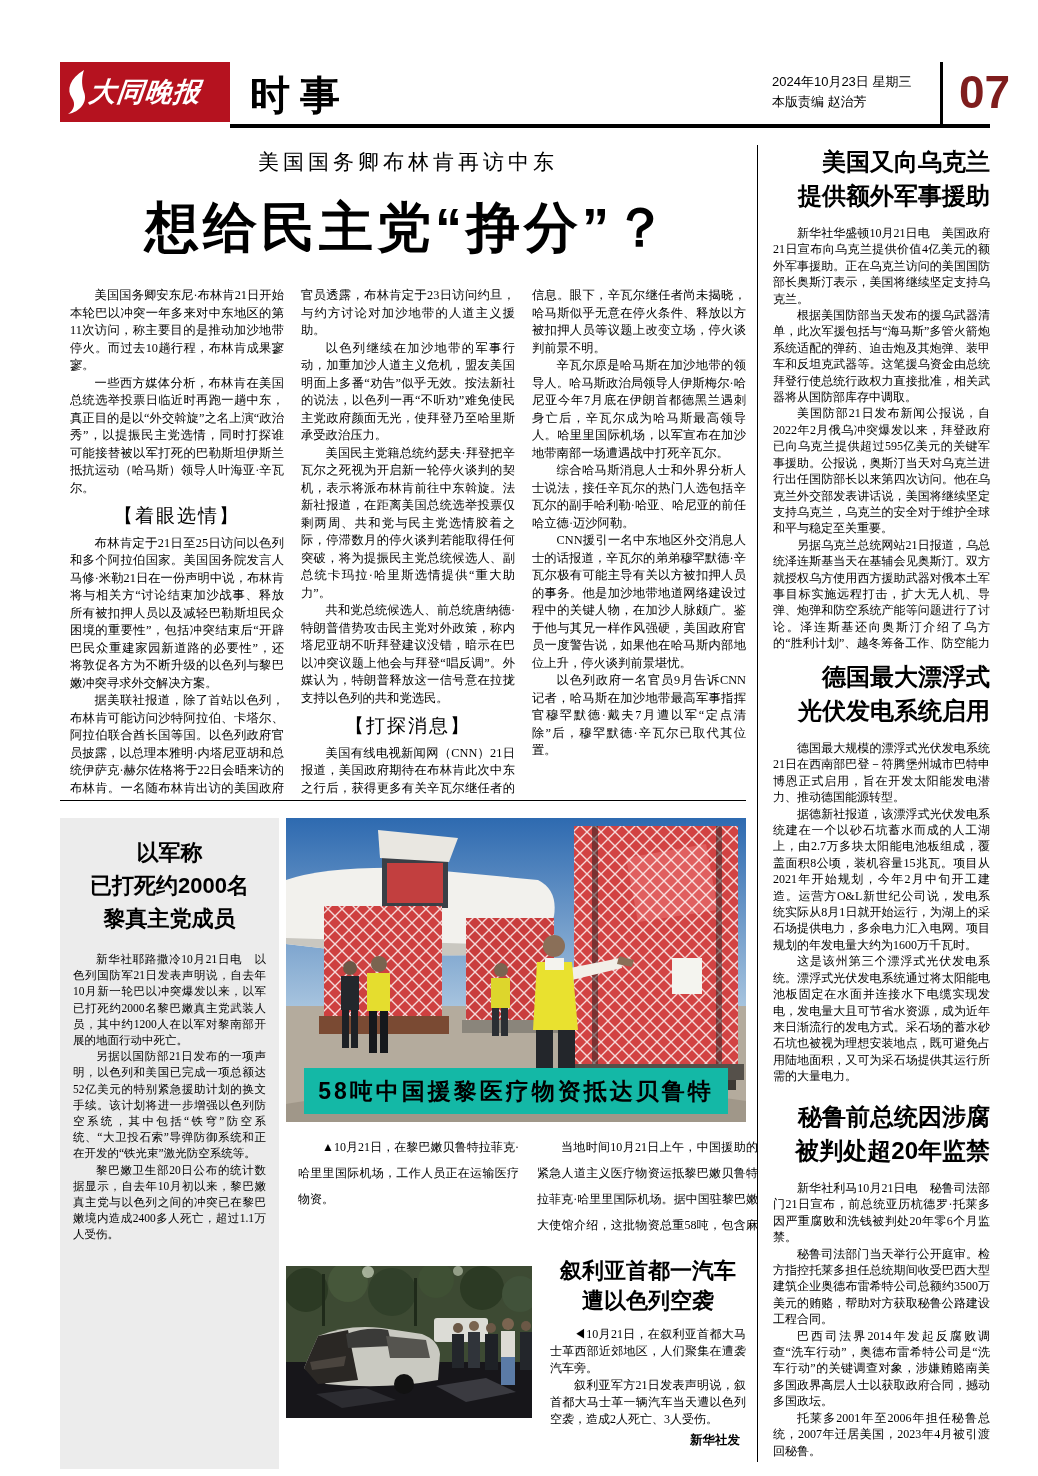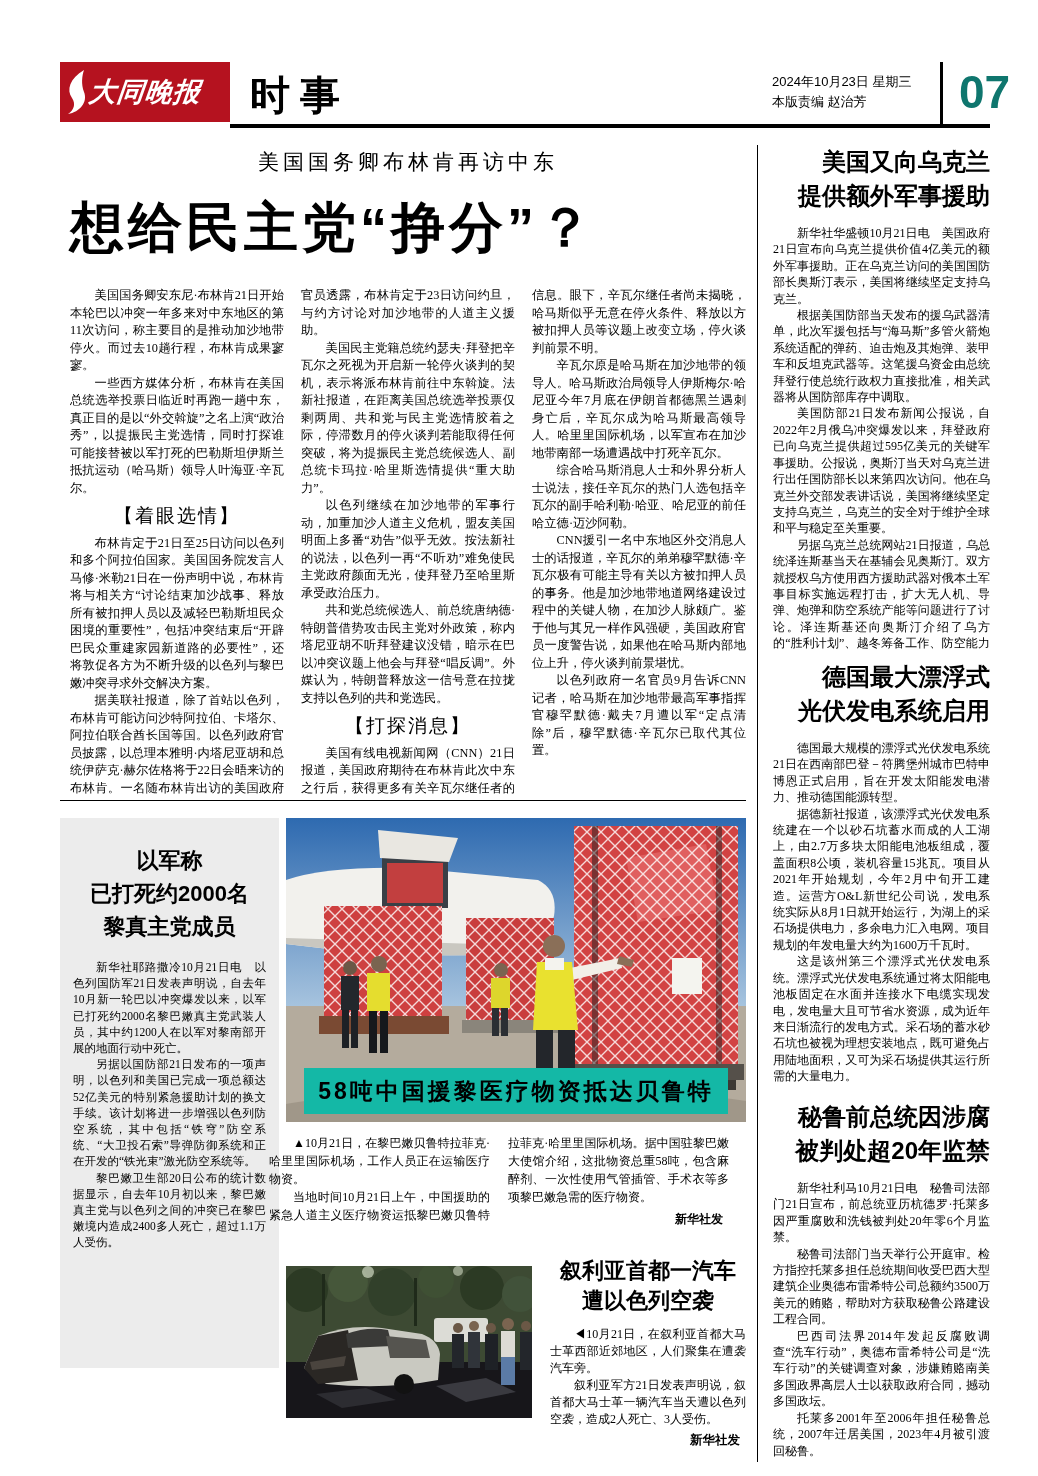--- a/index.html
+++ b/index.html
@@ -9,52 +9,52 @@
   .logo-box{position:absolute;left:60px;top:62px;width:170px;height:60px;background:#b5121f;
             display:flex;align-items:center;justify-content:center;overflow:hidden;}
   .logo-text{color:#fff;font-size:27px;font-weight:bold;font-style:italic;letter-spacing:1px;
              font-family:"Liberation Serif",serif;transform:skewX(-6deg);white-space:nowrap;}
   .logo-swoosh{position:absolute;left:4px;top:6px;}
   .section-title{position:absolute;left:250px;top:68px;font-size:40px;font-weight:bold;
                  letter-spacing:10px;font-family:"Liberation Sans",sans-serif;}
   .dateblock{position:absolute;left:772px;top:72px;width:170px;font-size:13px;line-height:20px;
              font-family:"Liberation Sans",sans-serif;}
   .pageno{position:absolute;left:940px;top:62px;height:62px;border-left:3px solid #000;
-          padding-left:16px;font-size:46px;font-weight:bold;color:#0f766e;line-height:60px;
+          padding-left:16px;font-size:46px;font-weight:bold;color:#7f1d1d;line-height:60px;
           font-family:"Liberation Sans",sans-serif;}
   .header-rule{position:absolute;left:230px;top:124px;width:760px;height:4px;background:#000;}
   
   .v-divider{position:absolute;left:757px;top:145px;width:1px;height:1317px;background:#000;}
   .lead-rule{position:absolute;left:60px;top:800px;width:686px;height:1px;background:#000;}
   
   .lead{position:absolute;left:70px;top:148px;width:676px;}
   .kicker{text-align:center;font-size:21px;letter-spacing:4px;}
-  .headline{font-size:54px;font-weight:bold;letter-spacing:4px;margin-top:16px;
+  .headline{text-align:center;font-size:54px;font-weight:bold;letter-spacing:4px;margin-top:16px;
             font-family:"Liberation Sans",sans-serif;}
   .lead-body{margin-top:22px;height:528px;column-count:3;column-gap:17px;overflow:hidden;
              font-size:12.3px;line-height:17.5px;text-align:justify;}
   .lead-body p{margin:0;text-indent:2em;}
   .sec-head{text-align:center;font-size:19px;letter-spacing:2px;margin:10px 0;
             font-family:"Liberation Sans",sans-serif;}
   .byline{text-align:right;font-weight:bold;font-size:12.5px;padding:4px 6px 0 0;}
   
-  .graybox{position:absolute;left:60px;top:818px;width:219px;height:550px;background:#ececec;
-           box-sizing:border-box;padding:26px 13px;overflow:hidden;}
+  .graybox{position:absolute;left:60px;top:818px;width:219px;height:651px;background:#ececec;
+           box-sizing:border-box;padding:18px 13px;overflow:hidden;}
   .graybox .a-title{text-align:center;font-size:22px;font-weight:bold;line-height:33px;
                     white-space:pre-line;font-family:"Liberation Sans",sans-serif;}
   .graybox .a-body{margin-top:16px;font-size:11.5px;line-height:16.2px;text-align:justify;}
   .graybox .a-body p{margin:0;text-indent:2em;}
   
   .photo1{position:absolute;left:286px;top:818px;width:460px;height:304px;overflow:hidden;}
   .photo1 svg{display:block;}
   .photo-banner{position:absolute;left:18px;right:18px;bottom:8px;height:46px;background:#14b8a6;
                 text-align:center;font-size:23px;font-weight:bold;line-height:46px;letter-spacing:3px;
                 font-family:"Liberation Sans",sans-serif;}
-  .caption{position:absolute;left:269px;top:1134px;width:460px;height:124px;overflow:hidden;
-           column-count:2;column-gap:18px;font-size:12px;line-height:18px;text-align:justify;}
+  .caption{position:absolute;left:298px;top:1134px;width:460px;height:124px;overflow:hidden;
+           column-count:2;column-gap:18px;font-size:12px;line-height:26px;text-align:justify;}
   .caption p{margin:0;text-indent:2em;}
   .caption .byline{font-size:12px;}
   .photo2{position:absolute;left:286px;top:1266px;width:246px;height:152px;overflow:hidden;}
   
   .syria{position:absolute;left:550px;top:1256px;width:196px;height:206px;overflow:hidden;}
   .syria .a-title{text-align:center;font-size:22px;font-weight:bold;line-height:30px;
                   white-space:pre-line;font-family:"Liberation Sans",sans-serif;}
   .syria .a-body{margin-top:10px;font-size:12px;line-height:17px;text-align:justify;}
   .syria .a-body p{margin:0;text-indent:2em;}
   
@@ -92,22 +92,22 @@
 
   <div class="lead">
     <div class="kicker">美国国务卿布林肯再访中东</div>
     <div class="headline">想给民主党“挣分”？</div>
     <div class="lead-body">
         <p>美国国务卿安东尼·布林肯21日开始本轮巴以冲突一年多来对中东地区的第11次访问，称主要目的是推动加沙地带停火。而过去10趟行程，布林肯成果寥寥。</p>
         <p>一些西方媒体分析，布林肯在美国总统选举投票日临近时再跑一趟中东，真正目的是以“外交斡旋”之名上演“政治秀”，以提振民主党选情，同时打探谁可能接替被以军打死的巴勒斯坦伊斯兰抵抗运动（哈马斯）领导人叶海亚·辛瓦尔。</p>
         <div class="sec-head">【着眼选情】</div>
         <p>布林肯定于21日至25日访问以色列和多个阿拉伯国家。美国国务院发言人马修·米勒21日在一份声明中说，布林肯将与相关方“讨论结束加沙战事、释放所有被扣押人员以及减轻巴勒斯坦民众困境的重要性”，包括冲突结束后“开辟巴民众重建家园新道路的必要性”，还将敦促各方为不断升级的以色列与黎巴嫩冲突寻求外交解决方案。</p>
         <p>据美联社报道，除了首站以色列，布林肯可能访问沙特阿拉伯、卡塔尔、阿拉伯联合酋长国等国。以色列政府官员披露，以总理本雅明·内塔尼亚胡和总统伊萨克·赫尔佐格将于22日会晤来访的布林肯。一名随布林肯出访的美国政府官员透露，布林肯定于23日访问约旦，与约方讨论对加沙地带的人道主义援助。</p>
+        <p>以色列继续在加沙地带的军事行动，加重加沙人道主义危机，盟友美国明面上多番“劝告”似乎无效。按法新社的说法，以色列一再“不听劝”难免使民主党政府颜面无光，使拜登乃至哈里斯承受政治压力。</p>
         <p>美国民主党籍总统约瑟夫·拜登把辛瓦尔之死视为开启新一轮停火谈判的契机，表示将派布林肯前往中东斡旋。法新社报道，在距离美国总统选举投票仅剩两周、共和党与民主党选情胶着之际，停滞数月的停火谈判若能取得任何突破，将为提振民主党总统候选人、副总统卡玛拉·哈里斯选情提供“重大助力”。</p>
-        <p>以色列继续在加沙地带的军事行动，加重加沙人道主义危机，盟友美国明面上多番“劝告”似乎无效。按法新社的说法，以色列一再“不听劝”难免使民主党政府颜面无光，使拜登乃至哈里斯承受政治压力。</p>
         <p>共和党总统候选人、前总统唐纳德·特朗普借势攻击民主党对外政策，称内塔尼亚胡不听拜登建议没错，暗示在巴以冲突议题上他会与拜登“唱反调”。外媒认为，特朗普释放这一信号意在拉拢支持以色列的共和党选民。</p>
         <div class="sec-head">【打探消息】</div>
         <p>美国有线电视新闻网（CNN）21日报道，美国政府期待在布林肯此次中东之行后，获得更多有关辛瓦尔继任者的信息。眼下，辛瓦尔继任者尚未揭晓，哈马斯似乎无意在停火条件、释放以方被扣押人员等议题上改变立场，停火谈判前景不明。</p>
         <p>辛瓦尔原是哈马斯在加沙地带的领导人。哈马斯政治局领导人伊斯梅尔·哈尼亚今年7月底在伊朗首都德黑兰遇刺身亡后，辛瓦尔成为哈马斯最高领导人。哈里里国际机场，以军宣布在加沙地带南部一场遭遇战中打死辛瓦尔。</p>
         <p>综合哈马斯消息人士和外界分析人士说法，接任辛瓦尔的热门人选包括辛瓦尔的副手哈利勒·哈亚、哈尼亚的前任哈立德·迈沙阿勒。</p>
         <p>CNN援引一名中东地区外交消息人士的话报道，辛瓦尔的弟弟穆罕默德·辛瓦尔极有可能主导有关以方被扣押人员的事务。他是加沙地带地道网络建设过程中的关键人物，在加沙人脉颇广。鉴于他与其兄一样作风强硬，美国政府官员一度警告说，如果他在哈马斯内部地位上升，停火谈判前景堪忧。</p>
         <p>以色列政府一名官员9月告诉CNN记者，哈马斯在加沙地带最高军事指挥官穆罕默德·戴夫7月遭以军“定点清除”后，穆罕默德·辛瓦尔已取代其位置。</p>
       </div>
   </div>
 

